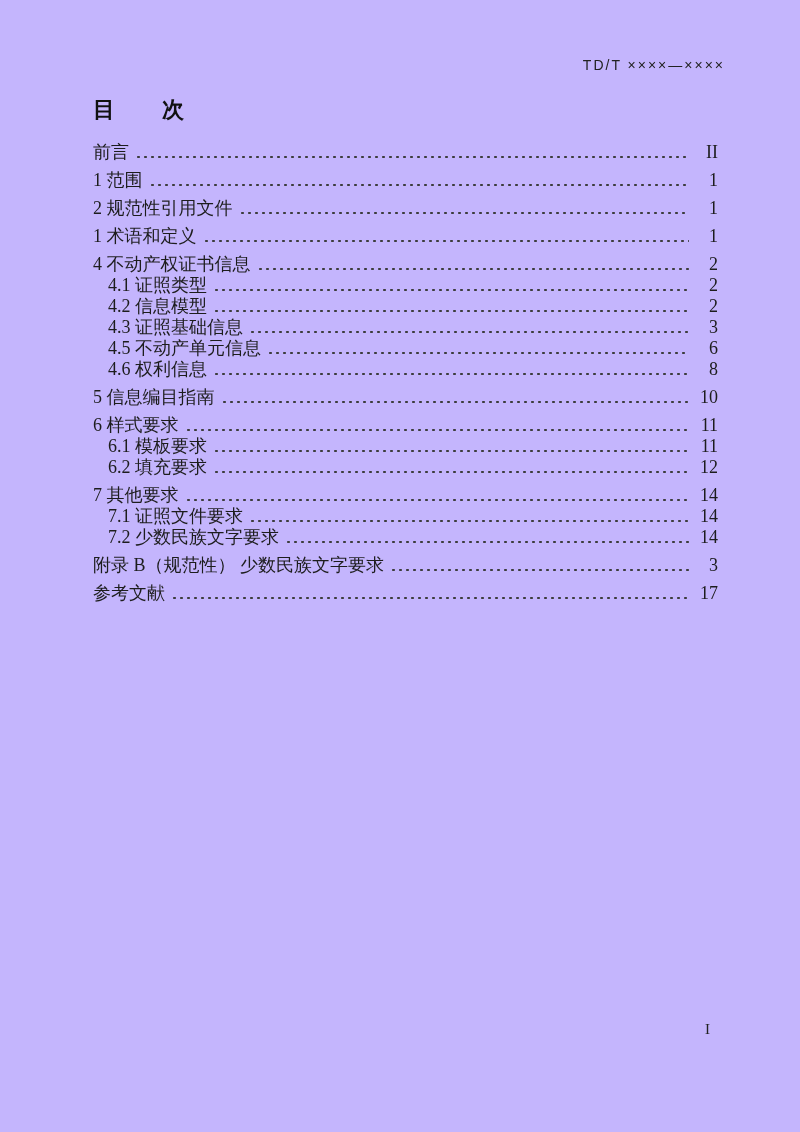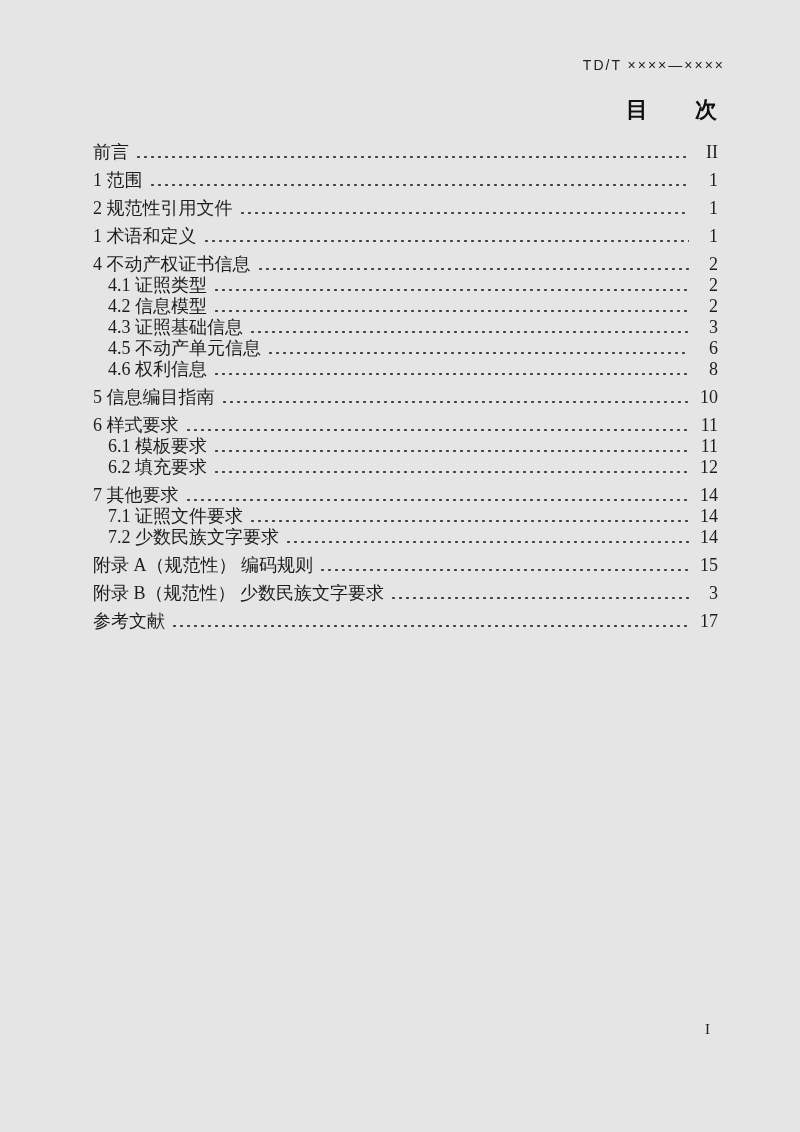--- a/index.html
+++ b/index.html
@@ -4,39 +4,39 @@
 <style>
   html, body {
     margin: 0;
     padding: 0;
     background: #ffffff;
   }
   .page {
     position: relative;
     width: 800px;
     height: 1132px;
-    background: #e5e5e5;
+    background: #c4b5fd;
     box-sizing: border-box;
     padding-top: 57px;
     overflow: hidden;
     color: #1d1d1d;
     font-family: "Liberation Serif", "DejaVu Serif", serif;
   }
   .doc-header {
     margin: 0 75px 0 93px;
     text-align: right;
     font-family: "Liberation Sans", "DejaVu Sans", sans-serif;
     font-size: 14px;
     line-height: 16px;
     letter-spacing: 2px;
     color: #222222;
   }
   .page-title {
     margin: 24px 82px 0 93px;
-    text-align: right;
+    text-align: left;
     font-family: "Liberation Sans", "DejaVu Sans", sans-serif;
     font-weight: 700;
     font-size: 22px;
     line-height: 26px;
     letter-spacing: 1px;
     color: #111111;
   }
   .toc {
     margin: 19px 82px 0 93px;
   }
@@ -187,25 +187,20 @@
     <span class="toc-leader"></span>
     <span class="toc-page-num">14</span>
   </div>
 
   <div class="toc-row l1">
     <span class="toc-label">7.2 少数民族文字要求</span>
     <span class="toc-leader"></span>
     <span class="toc-page-num">14</span>
   </div>
 
-  <div class="toc-row l0">
-    <span class="toc-label">附录 A（规范性） 编码规则</span>
-    <span class="toc-leader"></span>
-    <span class="toc-page-num">15</span>
-  </div>
 
   <div class="toc-row l0">
     <span class="toc-label">附录 B（规范性） 少数民族文字要求</span>
     <span class="toc-leader"></span>
     <span class="toc-page-num">3</span>
   </div>
 
   <div class="toc-row l0">
     <span class="toc-label">参考文献</span>
     <span class="toc-leader"></span>

